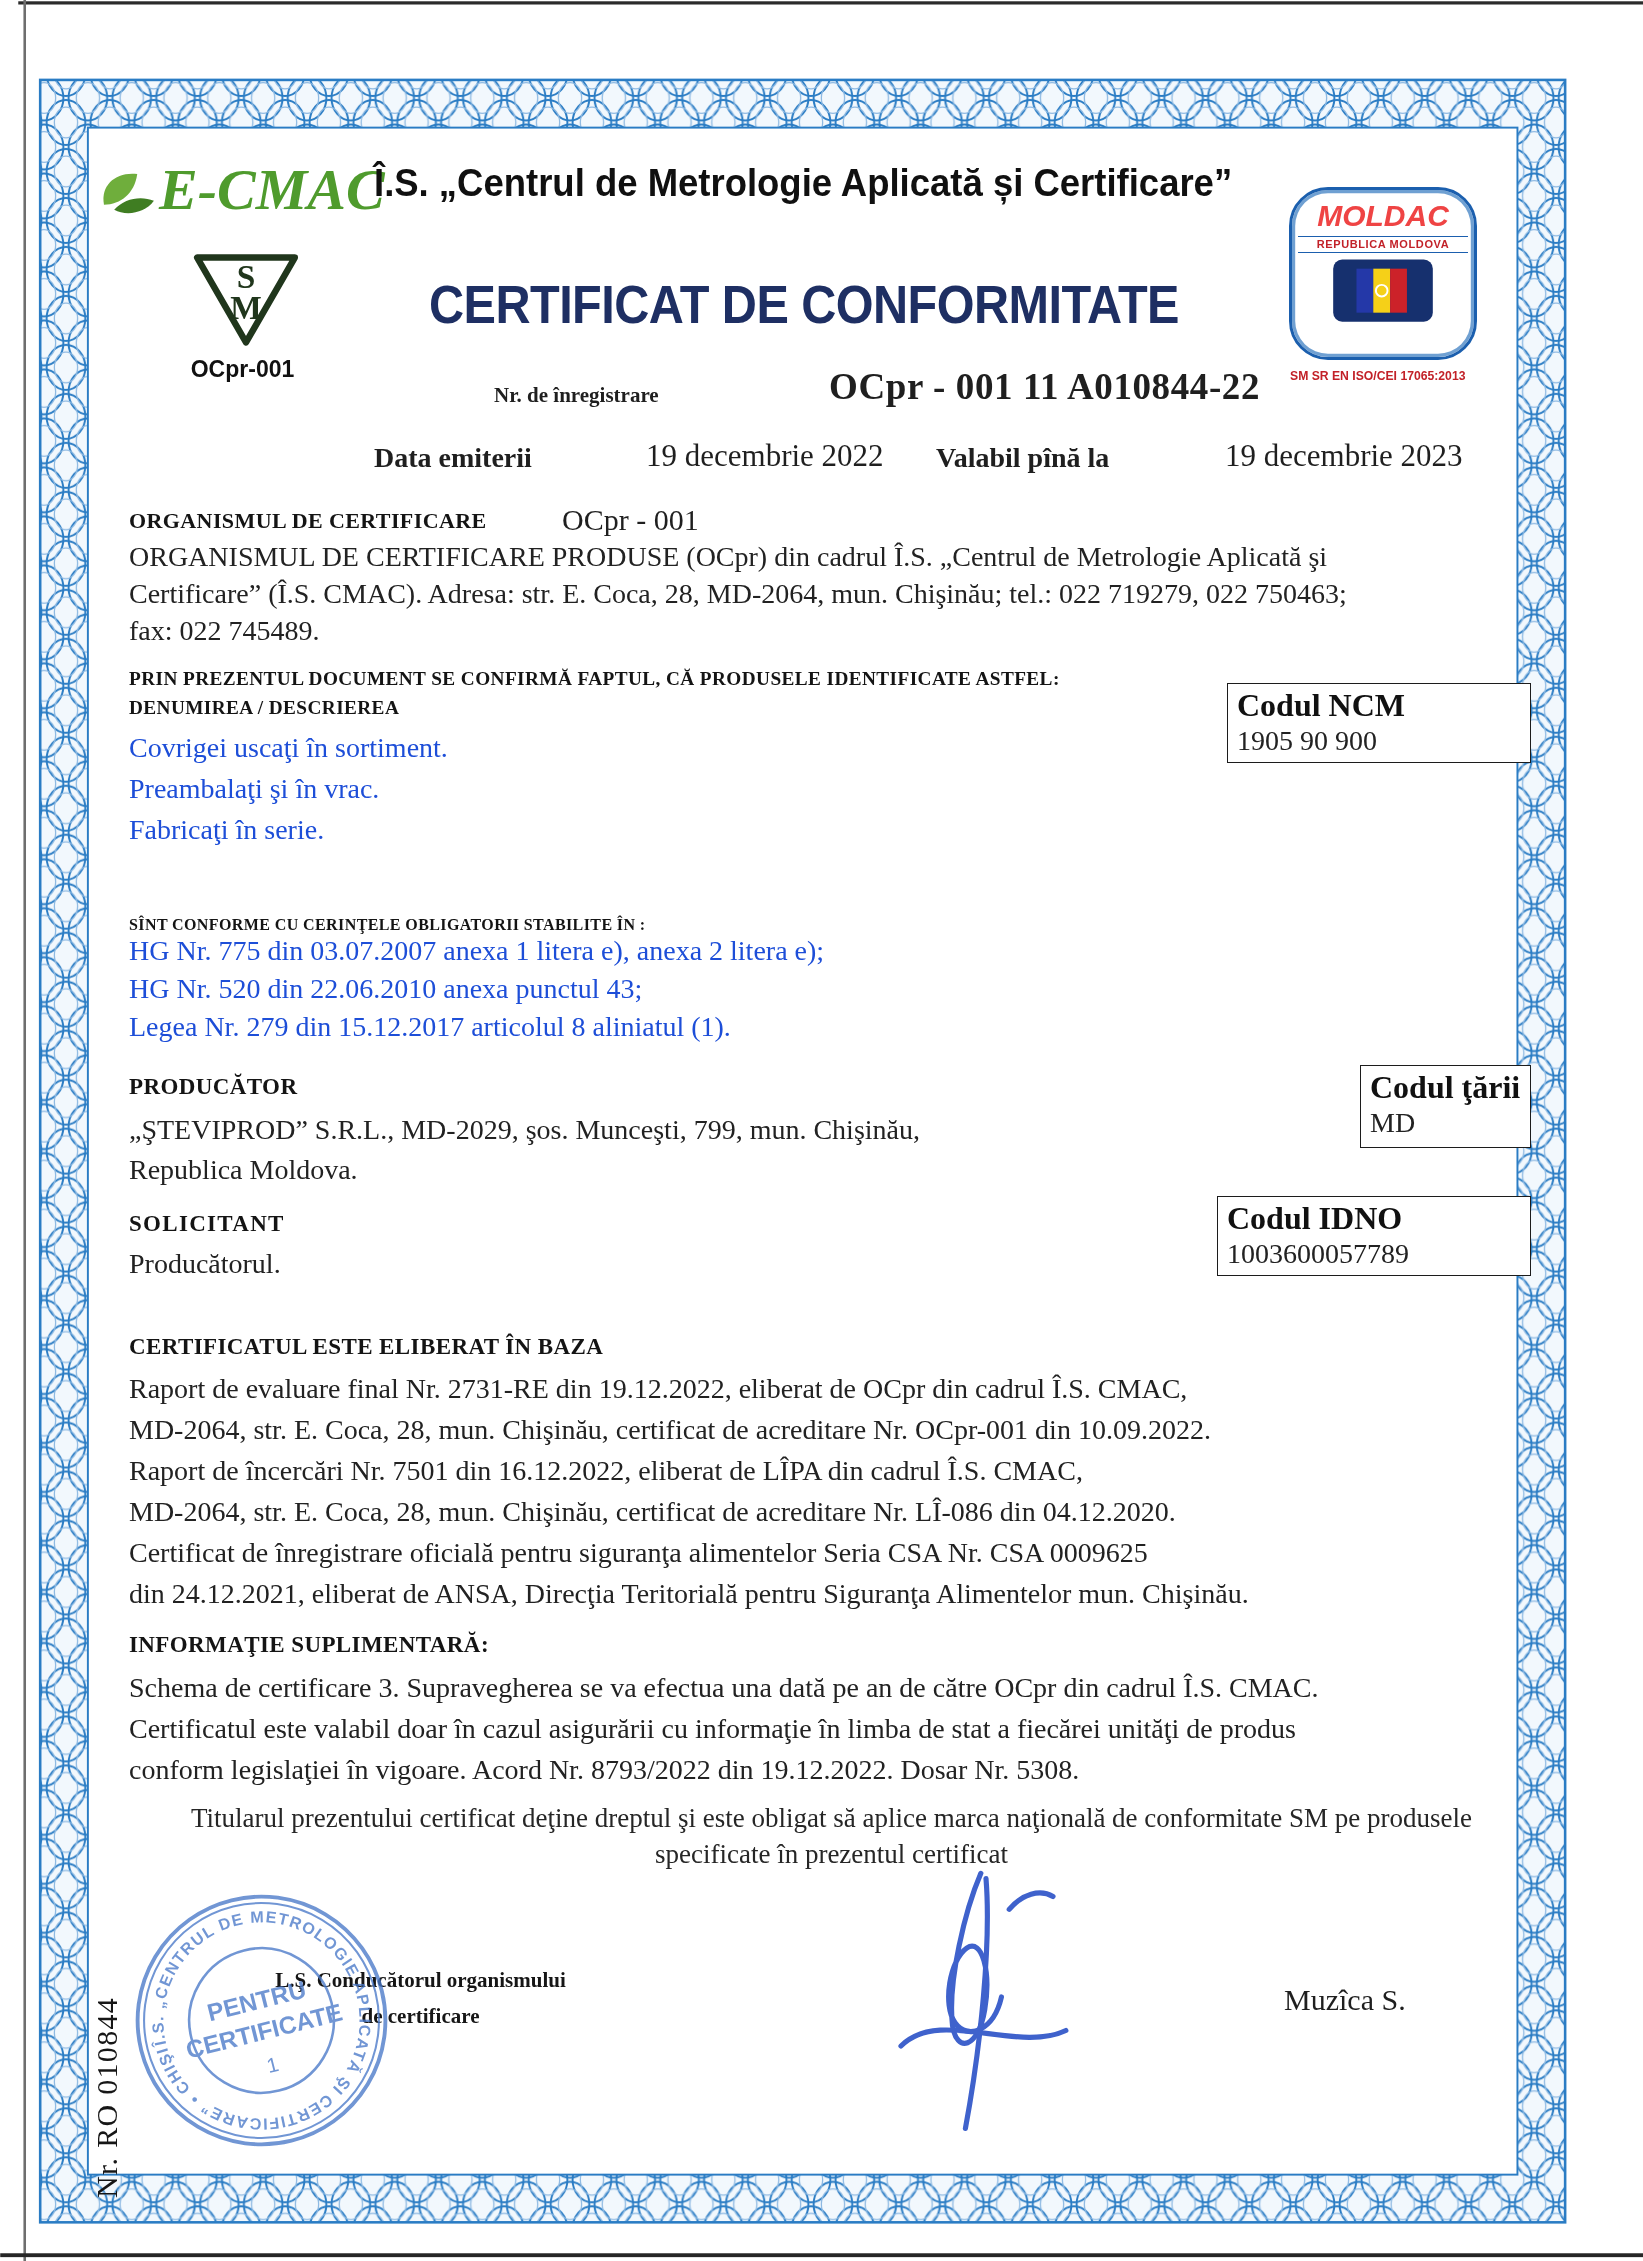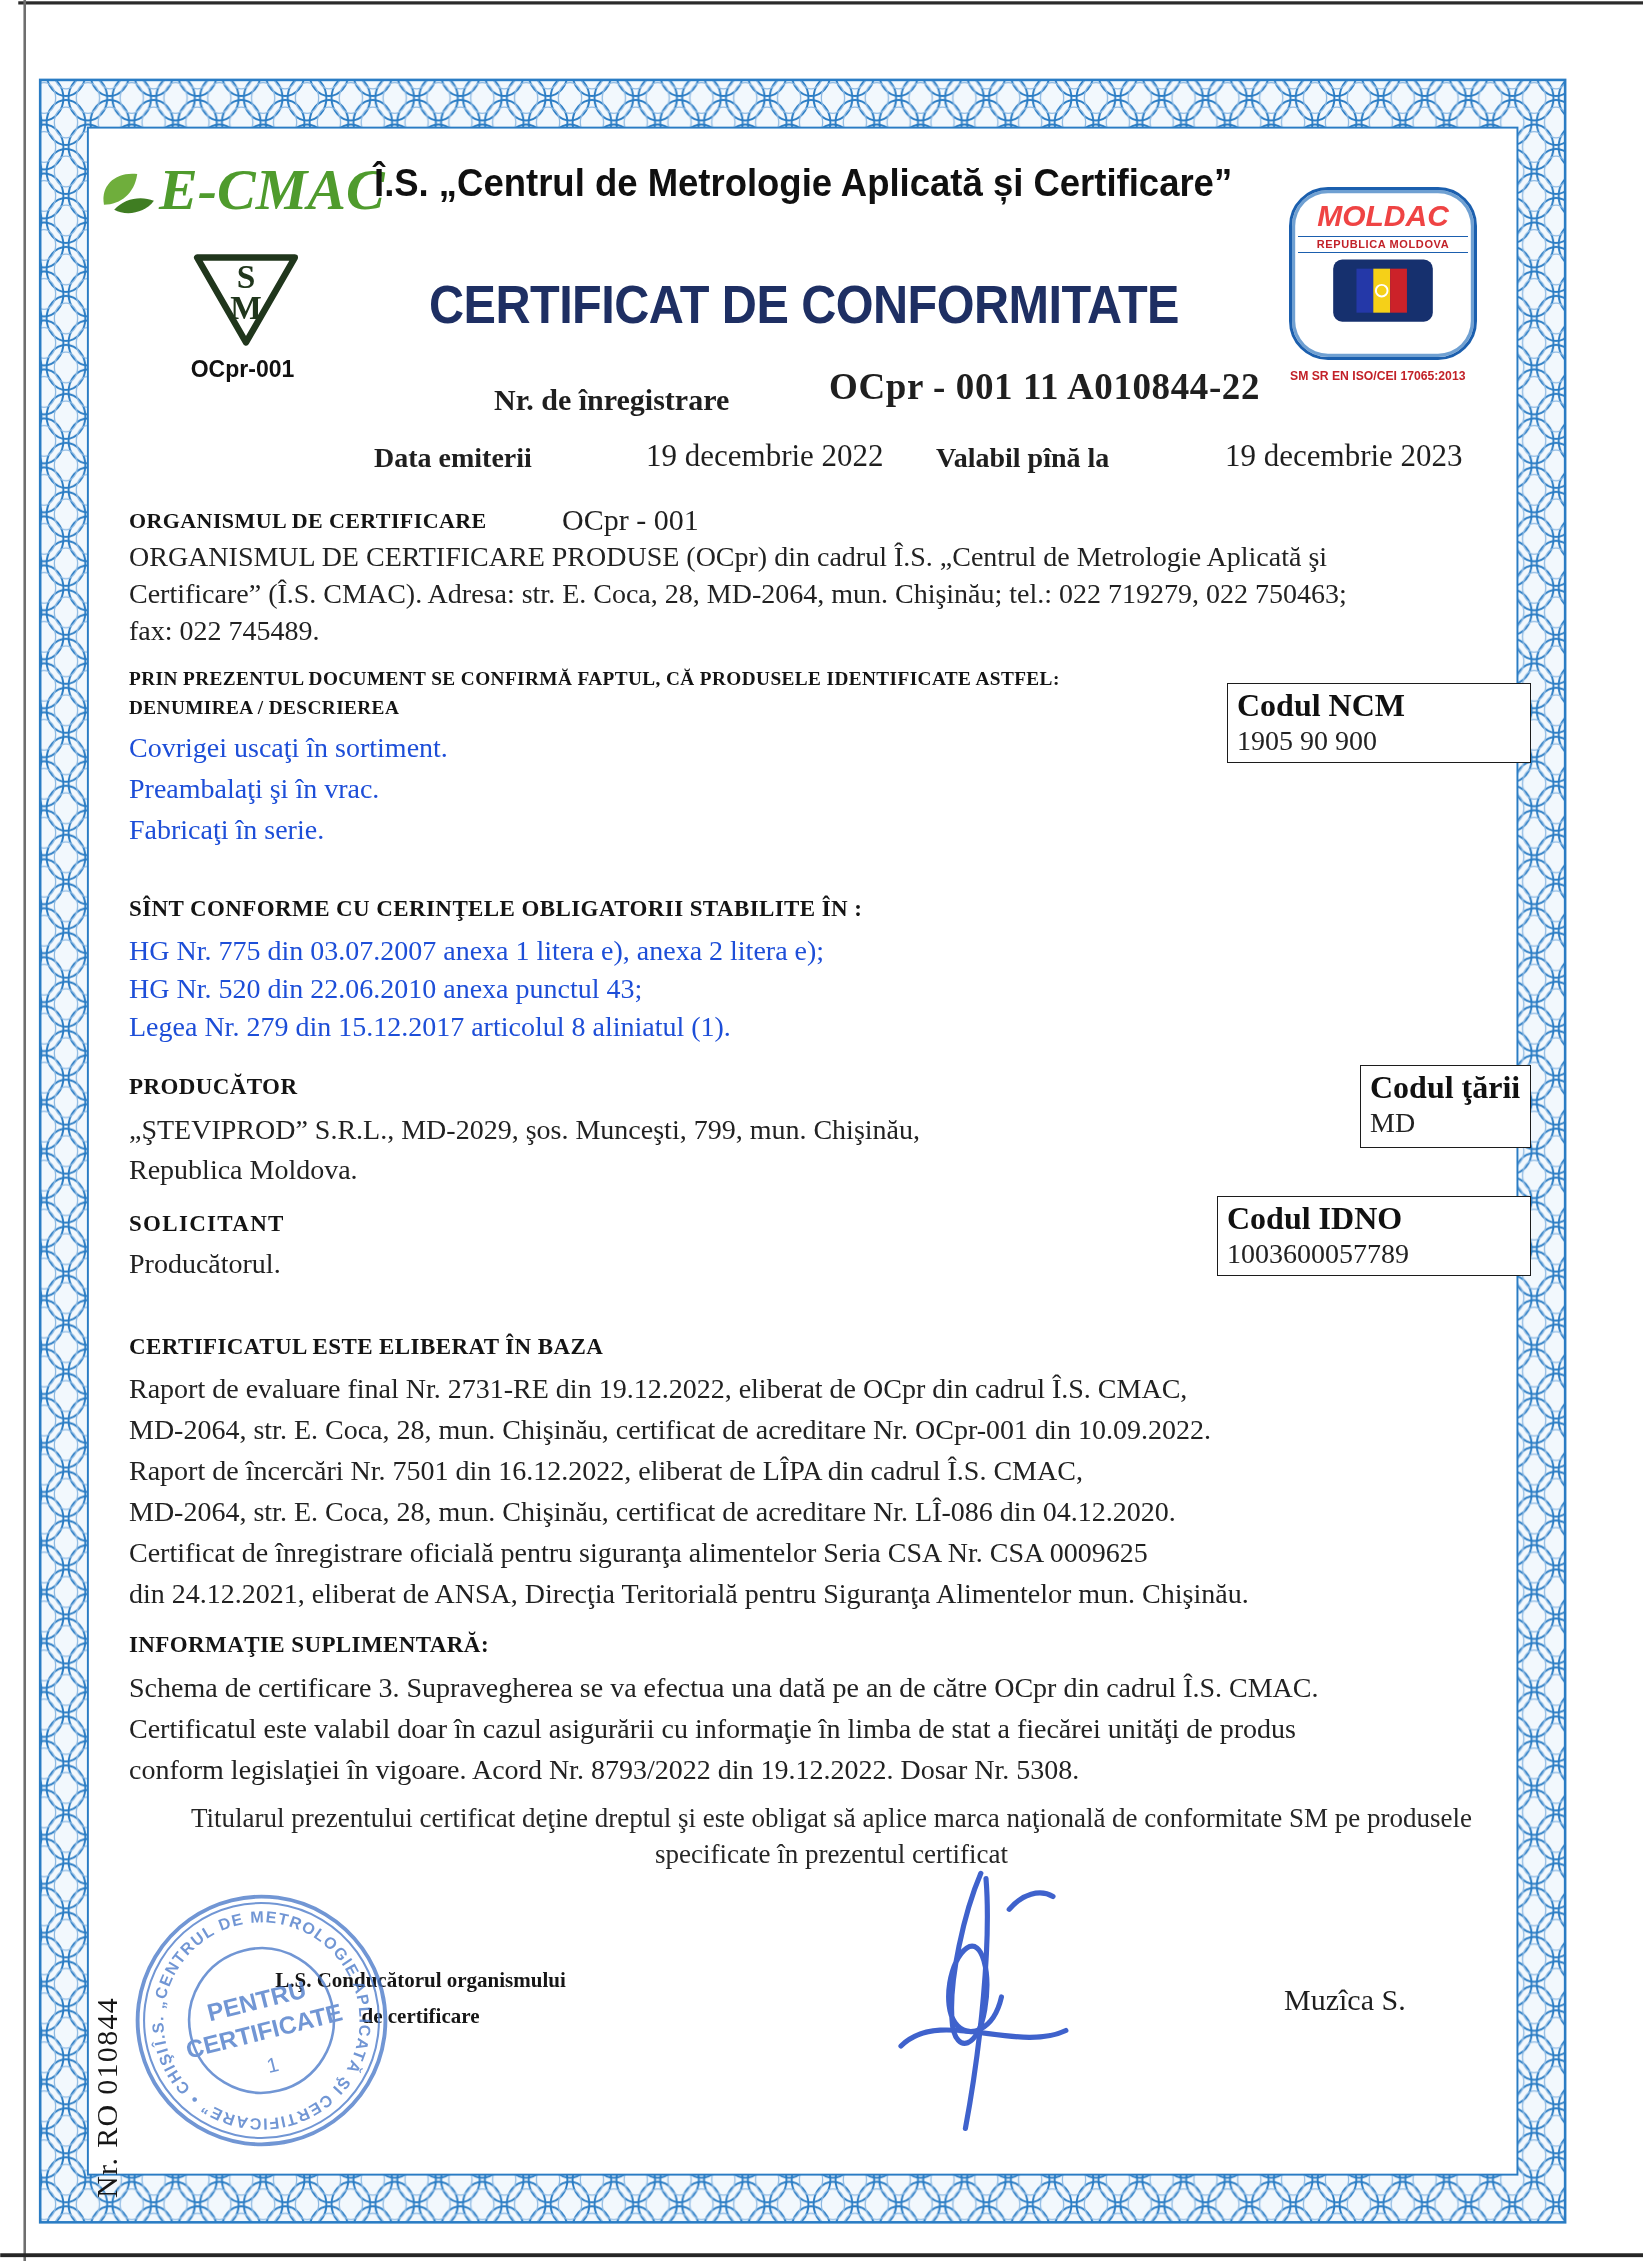--- a/index.html
+++ b/index.html
@@ -85,21 +85,21 @@
     <svg width="110" height="68" style="margin-top:1.3px;" viewBox="0 0 170 105">
       <rect x="8" y="4" width="154" height="96" rx="14" fill="#16306e"></rect>
       <rect x="44" y="18" width="26" height="68" fill="#2438a8"></rect>
       <rect x="70" y="18" width="26" height="68" fill="#f5d018"></rect>
       <rect x="96" y="18" width="26" height="68" fill="#cc2229"></rect>
       <circle cx="83" cy="52" r="9" fill="none" stroke="#ffffff" stroke-width="3"></circle>
     </svg>
   </div>
   <div class="abs moldac-std" style="left:1290px;top:365px;">SM SR EN ISO/CEI 17065:2013</div>
 
-  <div class="abs serif b" style="left:494px;top:383px;font-size:30px;">Nr. de înregistrare</div>
+  <div class="abs serif b" style="left:494px;top:383px;font-size:21px;">Nr. de înregistrare</div>
   <div class="abs serif b" style="left:829px;top:365px;font-size:37px;letter-spacing:0.6px;">OCpr - 001 11 A010844-22</div>
 
   <div class="abs serif b" style="left:374px;top:442px;font-size:28px;">Data emiterii</div>
   <div class="abs serif" style="left:646px;top:438px;font-size:31px;">19 decembrie 2022</div>
   <div class="abs serif b" style="left:936px;top:442px;font-size:28px;">Valabil pînă la</div>
   <div class="abs serif" style="left:1225px;top:438px;font-size:31px;">19 decembrie 2023</div>
 
   <div class="abs sec" style="left:129px;top:508px;">ORGANISMUL DE CERTIFICARE</div>
   <div class="abs serif" style="left:562px;top:503px;font-size:30px;">OCpr - 001</div>
   <div class="abs serif pre body-text" style="left:129px;top:538px;width:1412px;line-height:37px;">ORGANISMUL DE CERTIFICARE PRODUSE (OCpr) din cadrul Î.S. „Centrul de Metrologie Aplicată şi
@@ -109,21 +109,21 @@
   <div class="abs sec pre" style="left:129px;top:664px;font-size:19.3px;line-height:29px;">PRIN PREZENTUL DOCUMENT SE CONFIRMĂ FAPTUL, CĂ PRODUSELE IDENTIFICATE ASTFEL:
 DENUMIREA / DESCRIEREA</div>
   <div class="abs code-box" style="left:1227px;top:683px;width:304px;height:80px;">
     <div class="lbl">Codul NCM</div>
     <div class="val">1905 90 900</div>
   </div>
   <div class="abs serif pre faded" style="left:129px;top:727px;font-size:28px;line-height:41px;">Covrigei uscaţi în sortiment.
 Preambalaţi şi în vrac.
 Fabricaţi în serie.</div>
 
-  <div class="abs sec" style="left:129px;top:896px;font-size:23px;">SÎNT CONFORME CU CERINŢELE OBLIGATORII STABILITE ÎN :</div>
+  <div class="abs sec" style="left:129px;top:916px;font-size:16px;">SÎNT CONFORME CU CERINŢELE OBLIGATORII STABILITE ÎN :</div>
   <div class="abs serif pre faded" style="left:129px;top:932px;font-size:28px;line-height:38px;">HG Nr. 775 din 03.07.2007 anexa 1 litera e), anexa 2 litera e);
 HG Nr. 520 din 22.06.2010 anexa punctul 43;
 Legea Nr. 279 din 15.12.2017 articolul 8 aliniatul (1).</div>
 
   <div class="abs sec" style="left:129px;top:1074px;font-size:23px;">PRODUCĂTOR</div>
   <div class="abs code-box" style="left:1360px;top:1065px;width:171px;height:83px;">
     <div class="lbl">Codul ţării</div>
     <div class="val">MD</div>
   </div>
   <div class="abs serif pre body-text" style="left:129px;top:1110px;line-height:40px;">„ŞTEVIPROD” S.R.L., MD-2029, şos. Munceşti, 799, mun. Chişinău,

